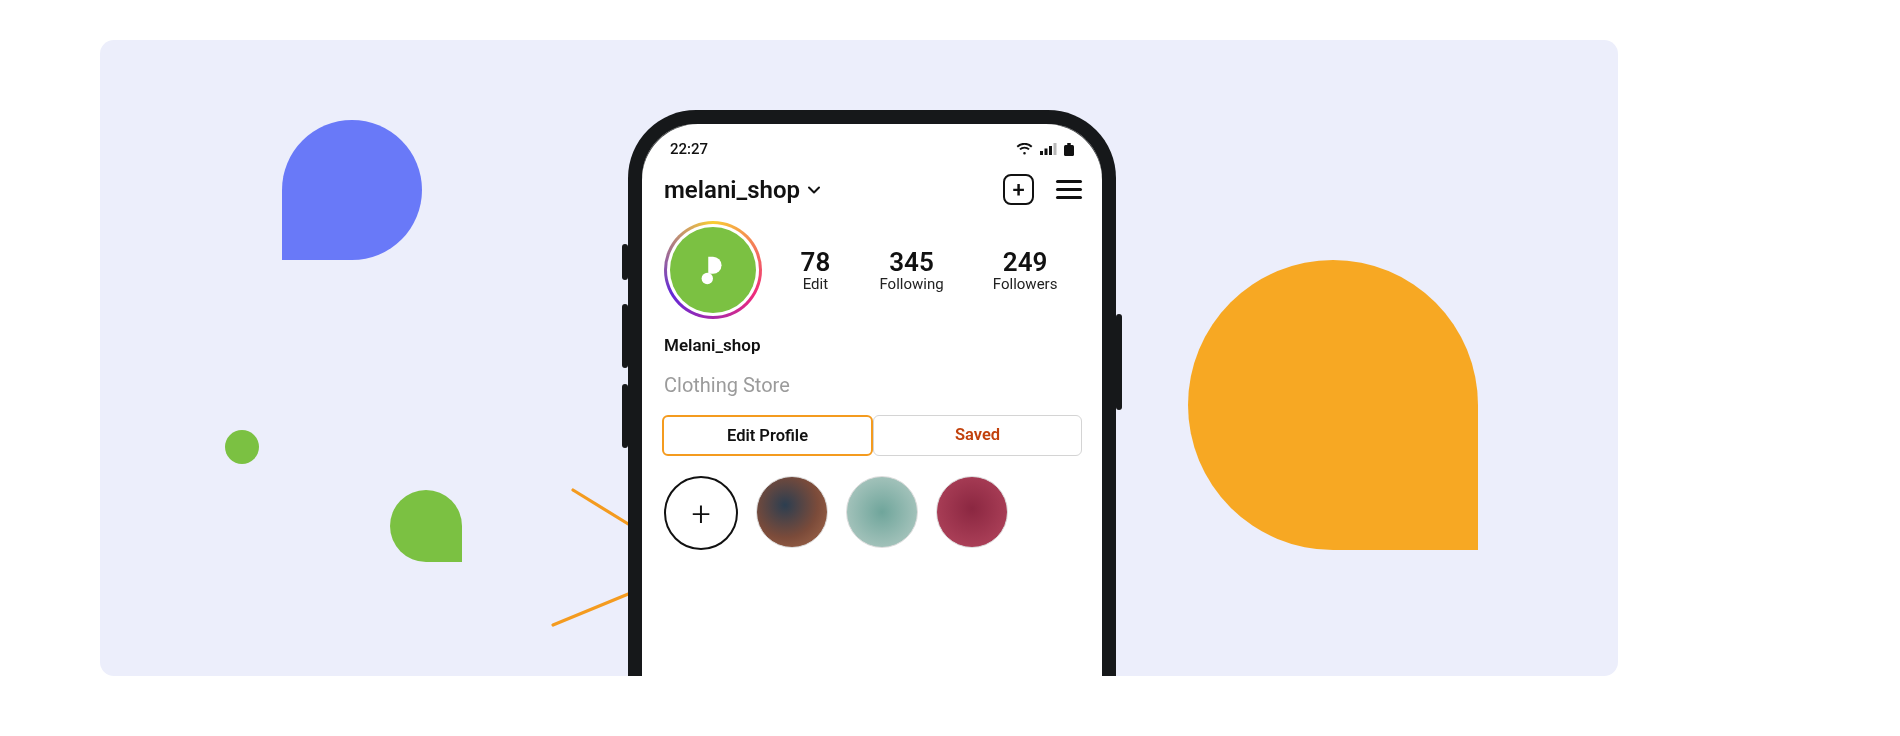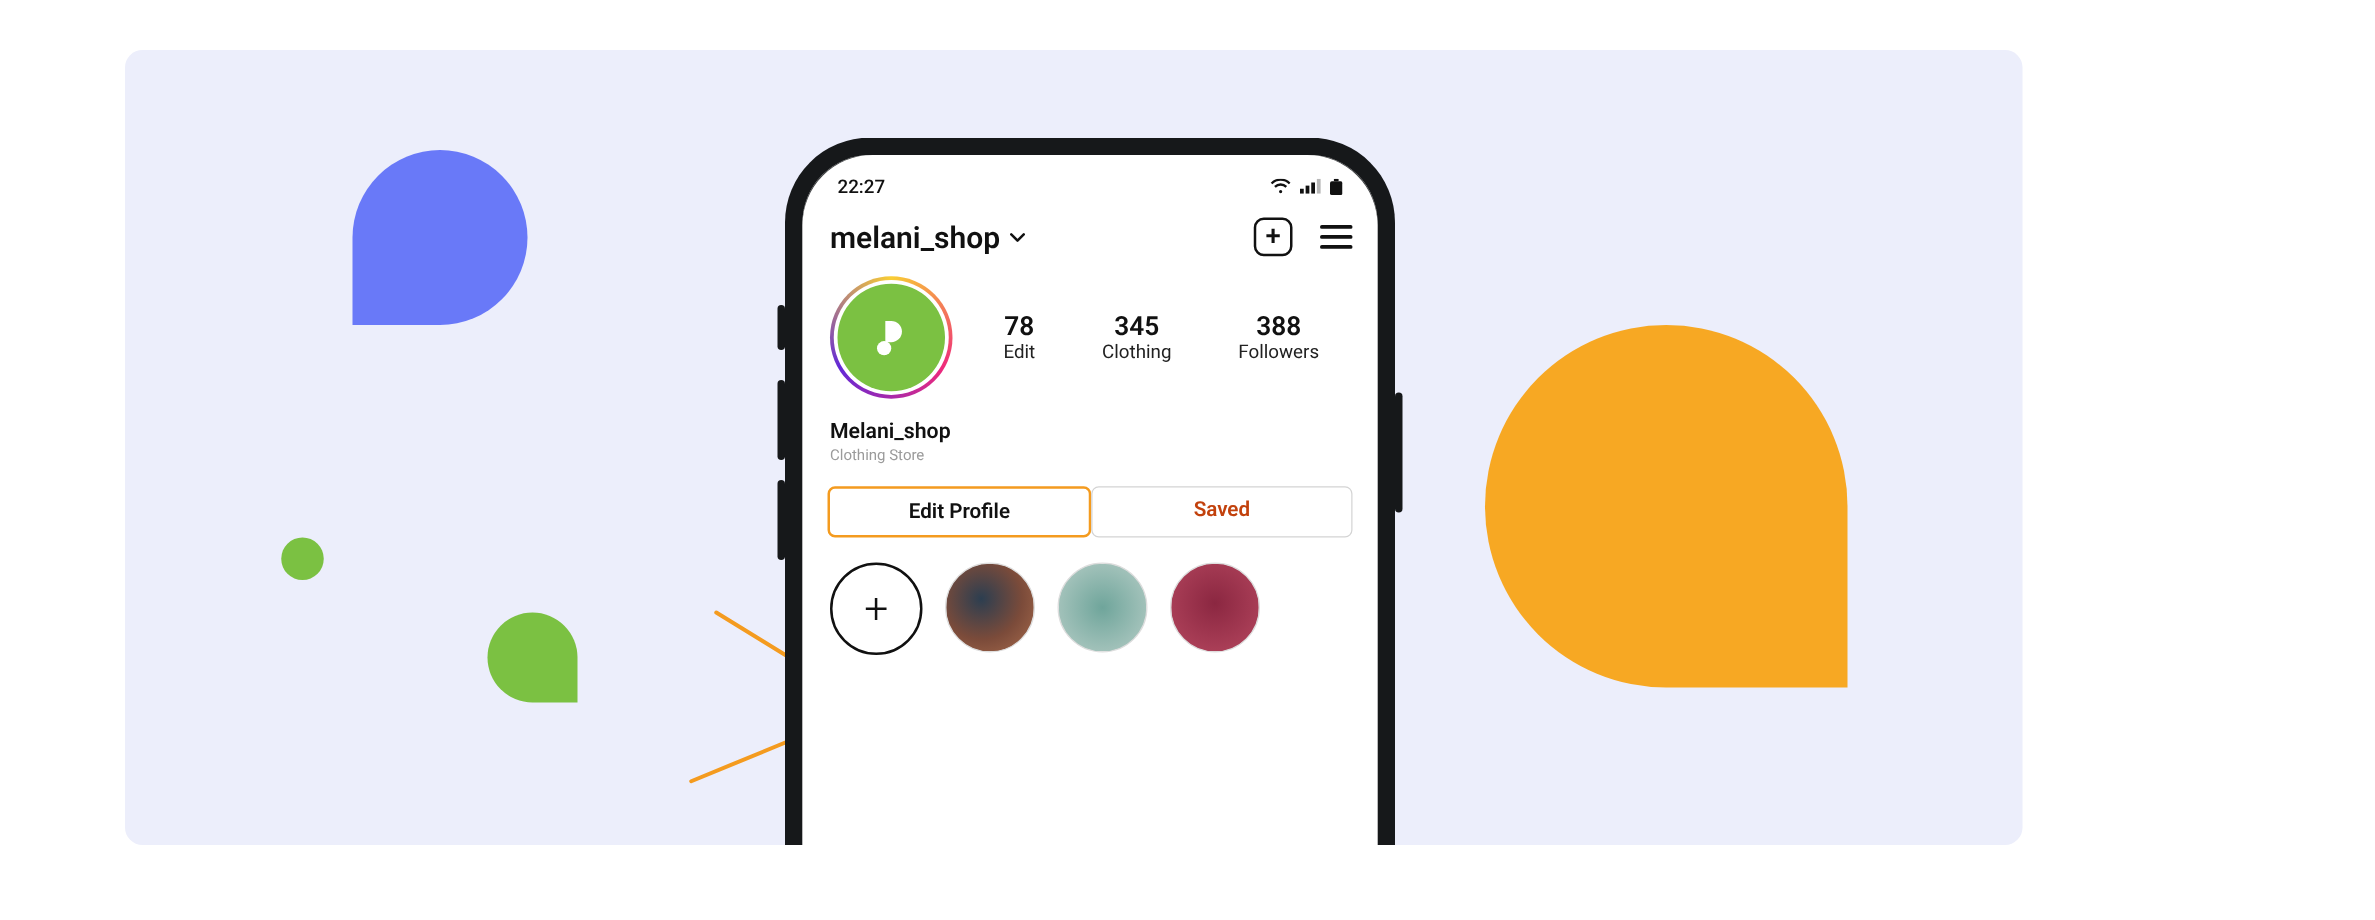--- a/index.html
+++ b/index.html
@@ -34,26 +34,26 @@
   .plus-box::before{content:"+";font-size:22px;font-weight:500;color:#111;line-height:1}
   .burger{display:flex;flex-direction:column;gap:5.5px}
   .burger span{display:block;width:26px;height:2.6px;background:#111;border-radius:2px}
   
   .stats-row{display:flex;align-items:center;padding:8px 20px 6px 22px;gap:14px}
   .avatar-ring{width:92px;height:92px;border-radius:50%;padding:3px;background:conic-gradient(#f9ce34,#ee2a7b,#6228d7,#f9ce34);flex:0 0 auto}
   .avatar-ring-inner{width:100%;height:100%;border-radius:50%;background:#fff;padding:3px;box-sizing:border-box}
   .avatar{width:100%;height:100%;border-radius:50%;background:#7BC142;display:flex;align-items:center;justify-content:center}
   .avatar svg{width:38px;height:38px}
   .stats{flex:1;display:flex;justify-content:space-around;text-align:center}
-  .stat-num{font-size:21px;font-weight:600;color:#111}
+  .stat-num{font-size:26px;font-weight:600;color:#111}
   .stat-lbl{font-size:15px;color:#222;margin-top:-2px}
   
   .bio{padding:10px 22px 4px 22px}
   .bio-name{font-size:17px;font-weight:600;color:#111}
-  .bio-cat{font-size:12px;color:#9b9b9b;margin-top:2px}
+  .bio-cat{font-size:20px;color:#9b9b9b;margin-top:18px}
   
   .btn-row{display:flex;padding:14px 20px 2px 20px}
   .pill-btn{flex:1;border:1px solid #d4d4d4;border-radius:6px;text-align:center;padding:9px 0;font-size:16.5px;font-weight:600;color:#c2410c;cursor:pointer;background:#fff}
   .pill-btn.highlight{border:2px solid #F49B1F;color:#111}
   
   .highlights{display:flex;gap:18px;padding:18px 20px 0 22px}
   .hl{width:70px;height:70px;border-radius:50%;flex:0 0 auto}
   .hl-add{border:2px solid #111;display:flex;align-items:center;justify-content:center;font-size:34px;font-weight:300;color:#111}
   .hl-img{border:1px solid #ddd;background:#ccc}
   .hl1{background:radial-gradient(circle at 40% 40%,#2c3e50,#7b4b3a 55%,#a86b4c)}
@@ -138,24 +138,24 @@
             </div>
               </div>
           </div>
           <div class="stats">
             <div>
               <div class="stat-num">78</div>
               <div class="stat-lbl">Edit</div>
             </div>
             <div>
               <div class="stat-num">345</div>
-              <div class="stat-lbl">Clothing</div>
+              <div class="stat-lbl">Following</div>
             </div>
             <div>
-              <div class="stat-num">388</div>
+              <div class="stat-num">249</div>
               <div class="stat-lbl">Followers</div>
             </div>
           </div>
         </div>
 
         <div class="bio">
           <div class="bio-name">Melani_shop</div>
           <div class="bio-cat">Clothing Store</div>
         </div>
 

